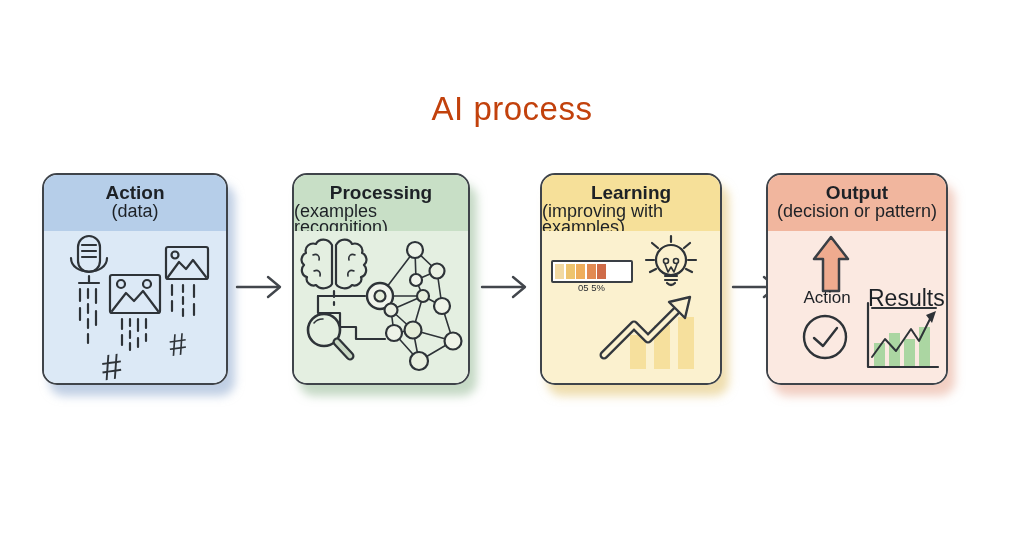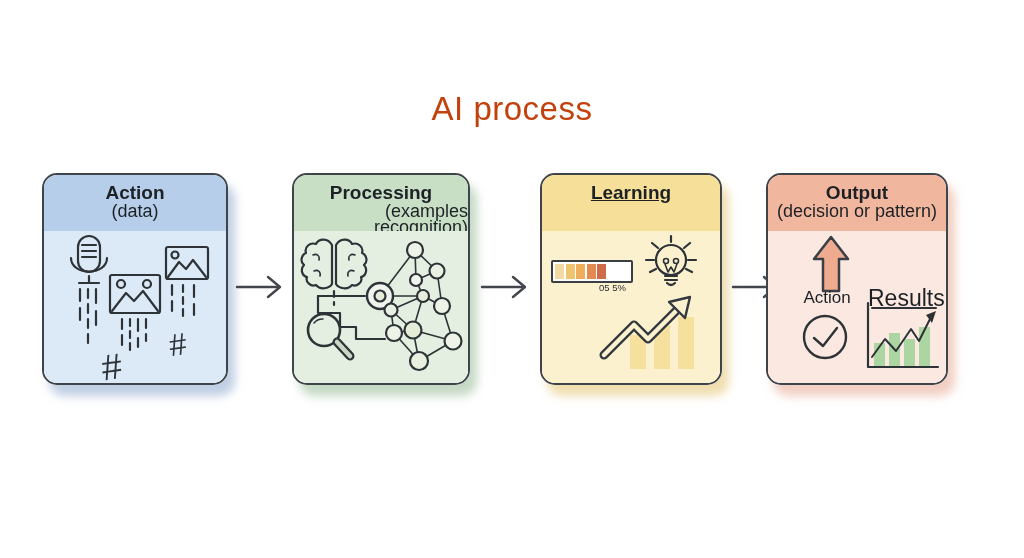--- a/index.html
+++ b/index.html
@@ -31,21 +31,21 @@
   .action-label{left:26px;top:57px;width:66px;font-size:17px;}
   .results-label{left:100px;top:54px;width:72px;font-size:23px;}
   .pbar{
     position:absolute;left:9px;top:29px;width:74px;height:15px;
     background:#ffffff;border:2px solid #3a3f45;border-radius:2px;
     display:flex;gap:1.5px;padding:2px;
   }
   .pbar .seg{width:9px;height:100%;flex:none;}
   .pbar-label{
     position:absolute;left:36px;top:51px;width:48px;
-    font-size:9.5px;text-align:right;color:#2a2e33;
+    font-size:9.5px;color:#2a2e33;
   }
 </style>
 </head>
 <body>
 
 <div class="page-title">AI process</div>
 
 <div class="card" style="left: 42px; width: 186px; border-color: rgb(63, 68, 74); box-shadow: rgba(150, 175, 210, 0.6) 7px 11px 10px;">
   <div class="card-header" style="background: rgb(182, 206, 233);">
     <div class="card-title">Action</div>
@@ -97,21 +97,21 @@
       <text x="125" y="124" font-size="31" fill="#2e3338" stroke="none" transform="rotate(-8 135 112)">#</text>
     </svg>
   </div>
 </div>
 
 <svg class="flow-arrow" style="left:234px;" viewBox="0 0 52 32" fill="none" stroke="#42464c" stroke-width="2.4" stroke-linecap="round" stroke-linejoin="round">
   <line x1="3" y1="16" x2="44" y2="16"></line>
   <path d="M34,6 L46,16 L34,26"></path>
 </svg>
 
-<div class="card" style="left: 292px; width: 178px; border-color: rgb(63, 68, 74); box-shadow: rgba(150, 185, 150, 0.55) 7px 11px 10px; text-align: right;">
+<div class="card" style="left: 292px; width: 178px; border-color: rgb(63, 68, 74); box-shadow: rgba(150, 185, 150, 0.55) 7px 11px 10px;">
   <div class="card-header" style="background: rgb(200, 223, 198);">
     <div class="card-title">Processing</div>
     <div class="card-subtitle">(examples recognition)</div>
   </div>
   <div class="card-body" style="background: rgb(228, 239, 225);">
     <svg width="174" height="152" viewBox="0 0 174 152" fill="none" stroke="#2e3338" stroke-width="2.2" stroke-linecap="round" stroke-linejoin="round">
 
       <g>
         <path d="M38,14 C34,7 25,7 22,13 C16,11 10,16 12,22 C7,24 6,31 10,34 C6,38 8,45 13,46 C11,51 17,56 22,54 C26,59 35,58 38,53 Z"></path>
         <path d="M42,14 C46,7 55,7 58,13 C64,11 70,16 68,22 C73,24 74,31 70,34 C74,38 72,45 67,46 C69,51 63,56 58,54 C54,59 45,58 42,53 Z"></path>
@@ -151,23 +151,24 @@
       </g>
     </svg>
   </div>
 </div>
 
 <svg class="flow-arrow" style="left:479px;" viewBox="0 0 52 32" fill="none" stroke="#42464c" stroke-width="2.4" stroke-linecap="round" stroke-linejoin="round">
   <line x1="3" y1="16" x2="44" y2="16"></line>
   <path d="M34,6 L46,16 L34,26"></path>
 </svg>
 
-<div class="card" style="left: 540px; width: 182px; border-color: rgb(63, 68, 74); box-shadow: rgba(225, 195, 110, 0.55) 7px 11px 10px; text-decoration: underline;">
+<div class="card" style="left: 540px; width: 182px; border-color: rgb(63, 68, 74); box-shadow: rgba(225, 195, 110, 0.55) 7px 11px 10px;">
   <div class="card-header" style="background: rgb(246, 224, 153);">
     <div class="card-title">Learning</div>
+    <div class="card-subtitle">(improving with examples)</div>
   </div>
   <div class="card-body" style="background: rgb(251, 241, 207);">
     <svg width="178" height="152" viewBox="0 0 178 152" fill="none" stroke="#2e3338" stroke-width="2.2" stroke-linecap="round" stroke-linejoin="round">
 
       <g>
         <circle cx="129" cy="29" r="15"></circle>
         <circle cx="124" cy="30" r="2.5" stroke-width="1.6"></circle>
         <circle cx="134" cy="30" r="2.5" stroke-width="1.6"></circle>
         <path d="M123,33 L126,41 L129,36 L132,41 L135,33" stroke-width="1.6"></path>
         <line x1="123" y1="45" x2="135" y2="45"></line>

